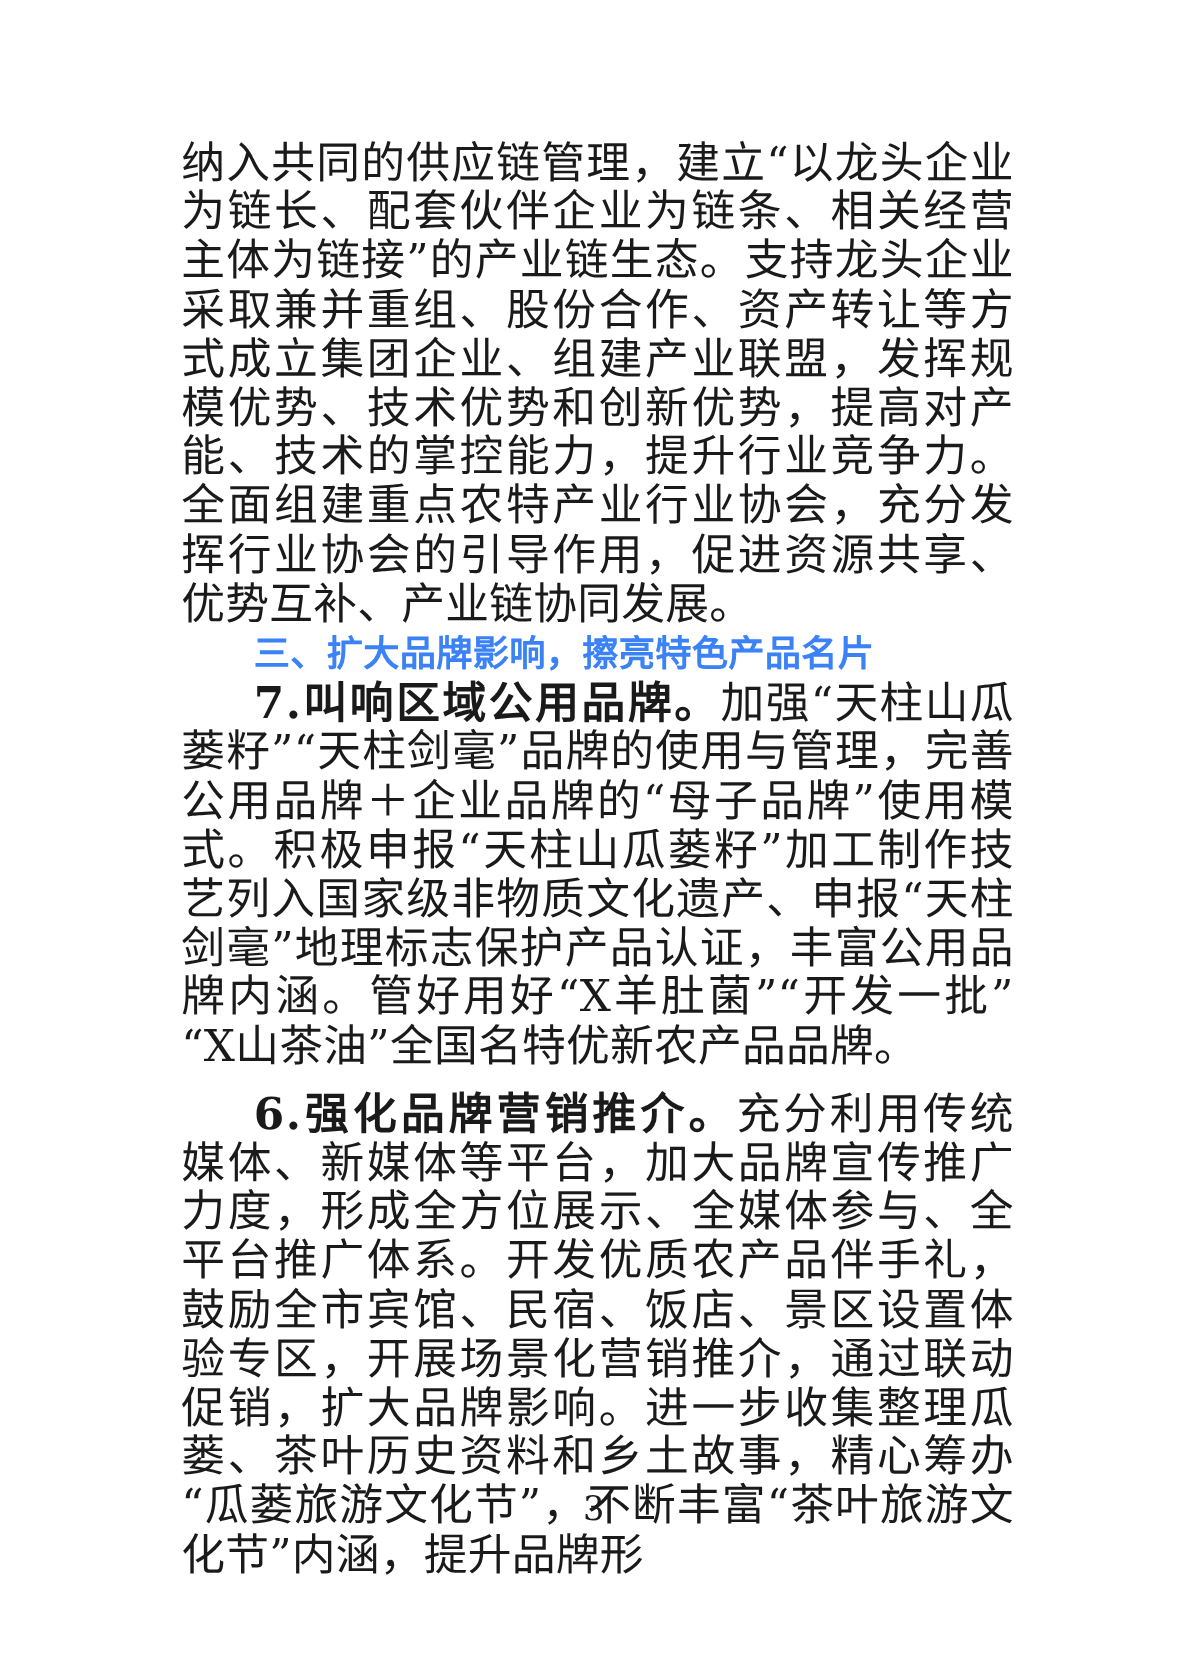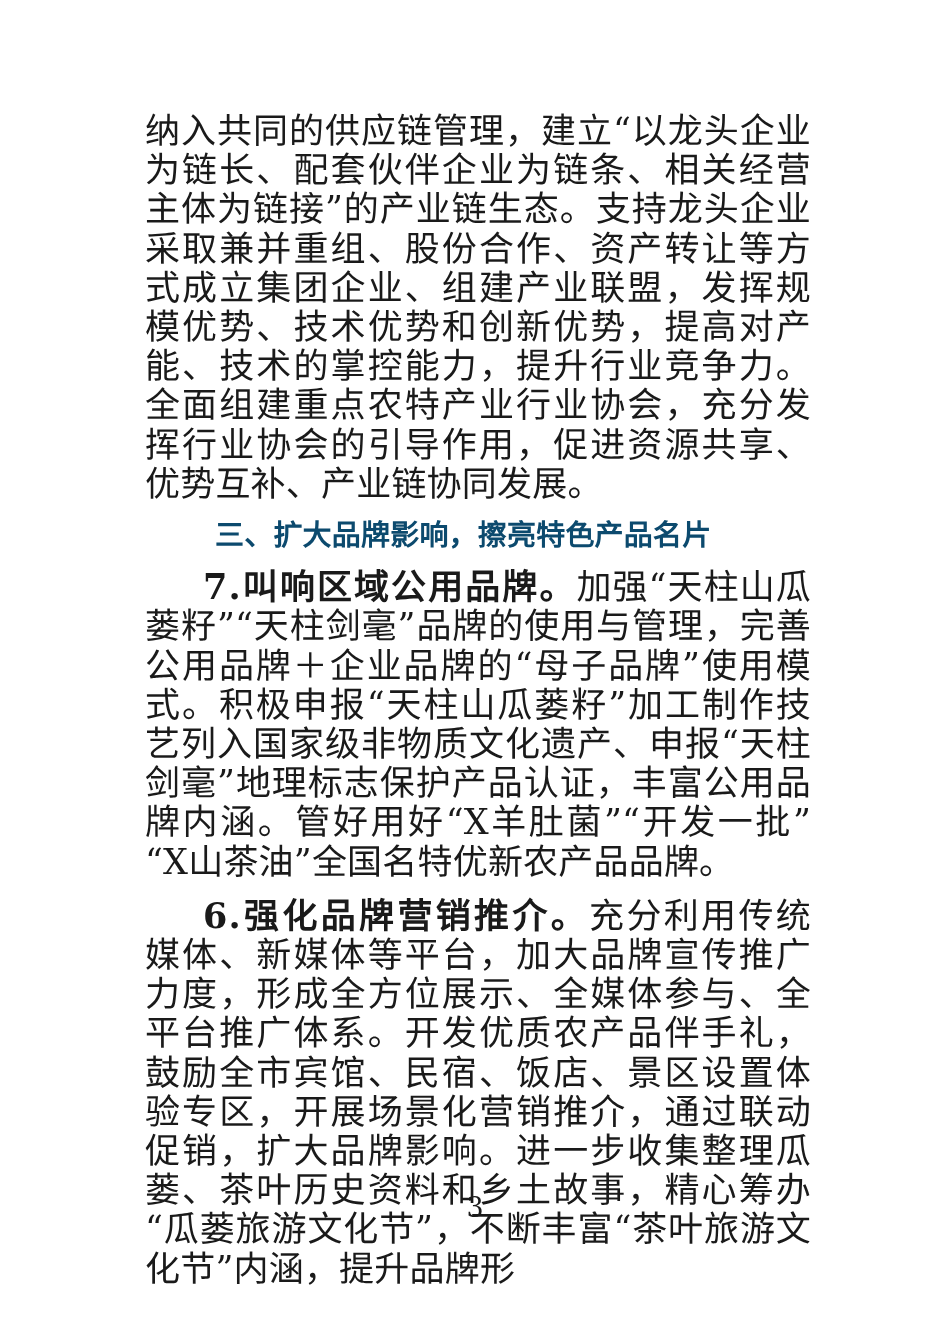--- a/index.html
+++ b/index.html
@@ -45,22 +45,22 @@
   .para.continuation {
     text-indent: 0;
   }
 
   
   .heading {
     font-family: "DejaVu Sans", "Liberation Sans", sans-serif;
     font-size: 29px;
     line-height: 39.2px;
     font-weight: 700;
-    color: #0c4a6e;
-    margin: 12px;
+    color: #3b82f6;
+    margin: 0;
     text-indent: 58px;
     letter-spacing: 0.2px;
   }
 
   
   .lead {
     font-weight: 700;
     letter-spacing: 1.2px;
   }
 

